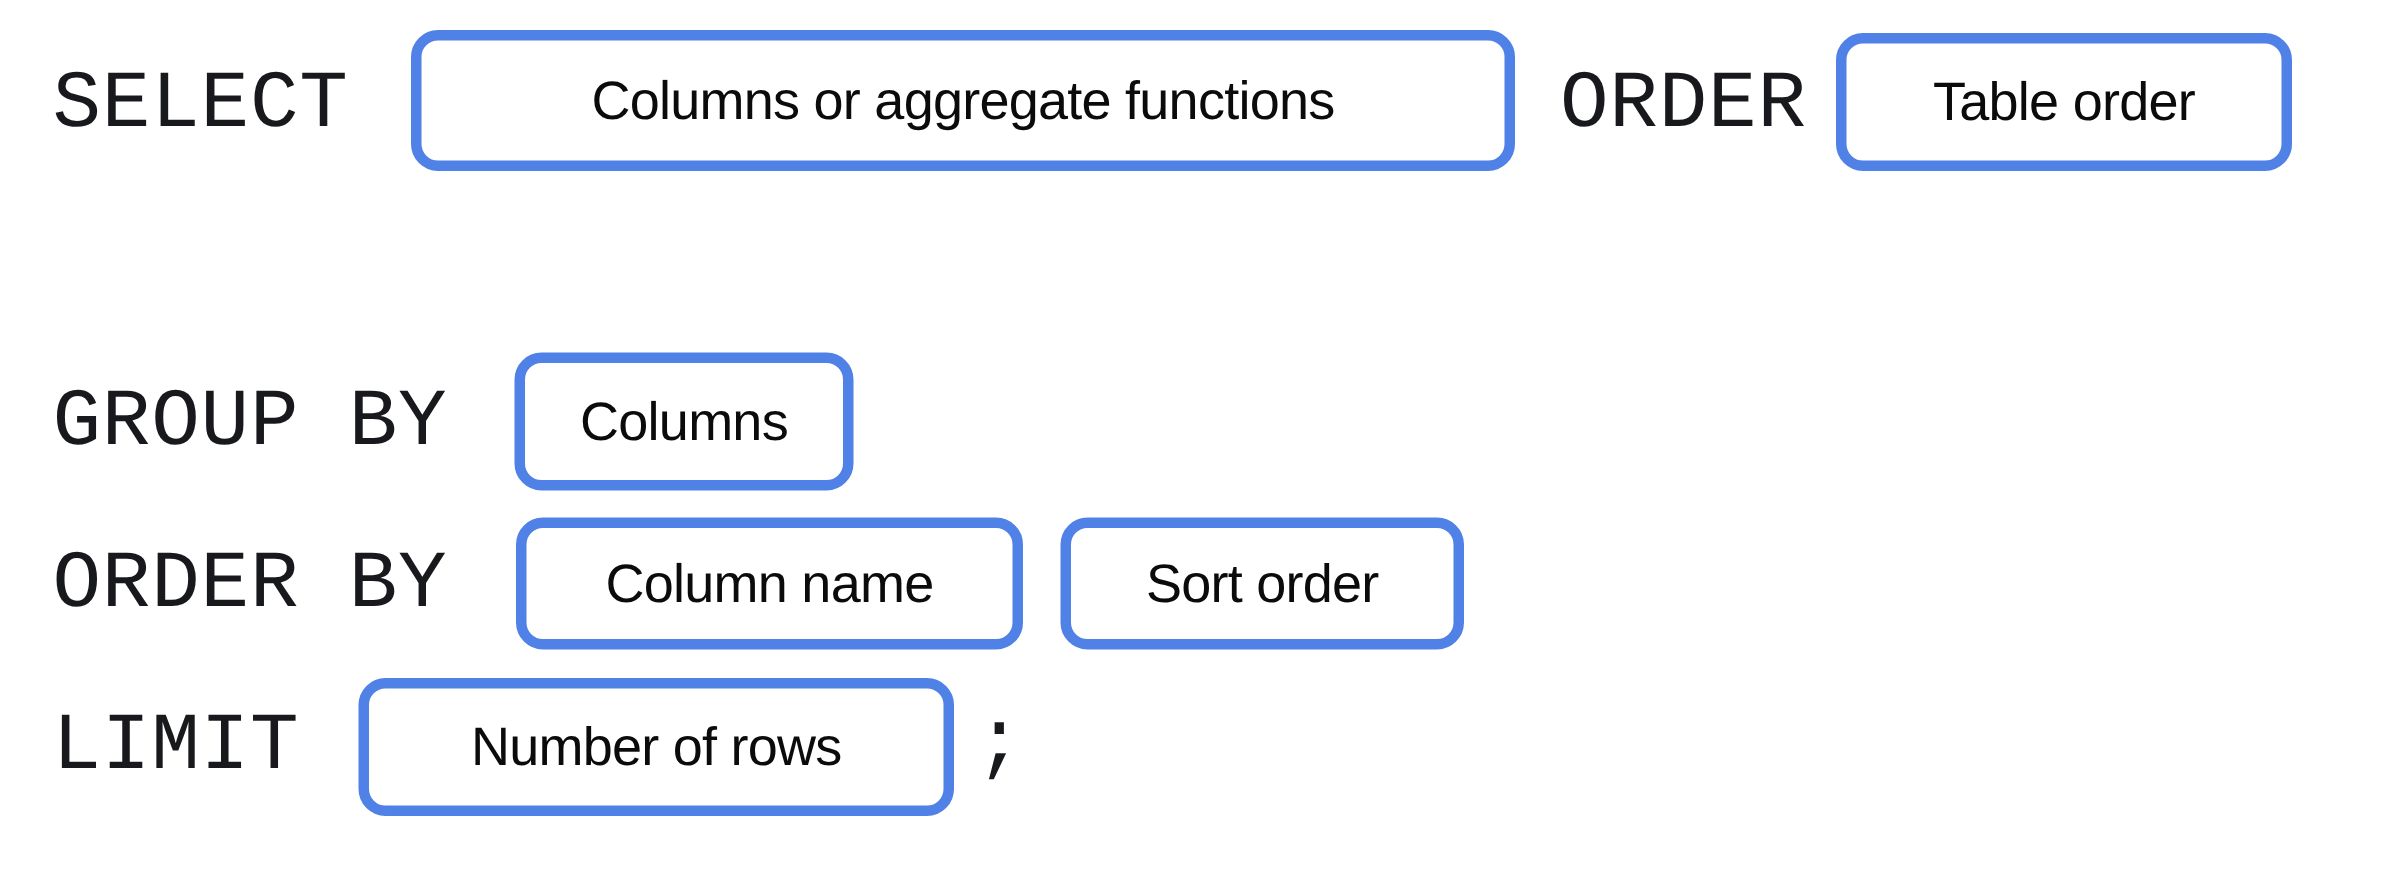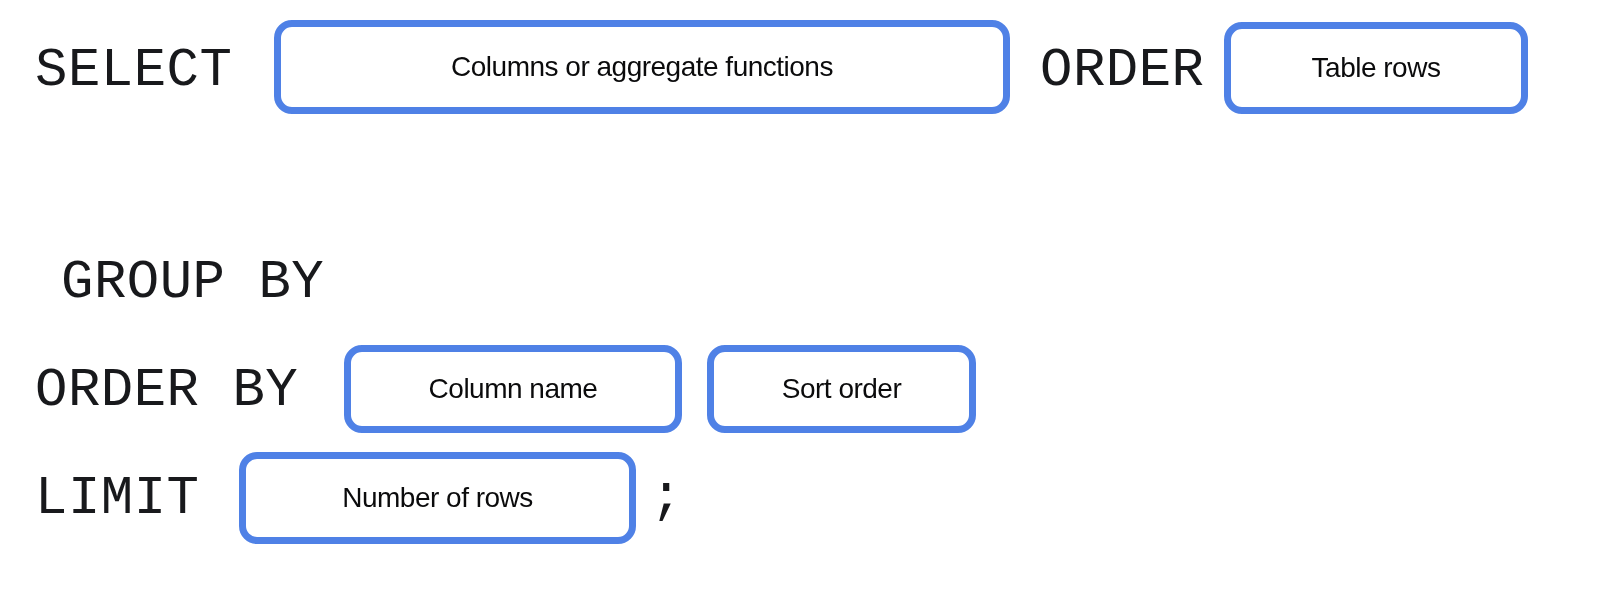--- a/index.html
+++ b/index.html
@@ -36,39 +36,39 @@
     border: 7px solid #4f81e6;
     border-radius: 18px;
     background: #ffffff;
     display: flex;
     align-items: center;
     justify-content: center;
     padding: 0 22px;
   }
   .slot-label {
     font-family: "Liberation Sans", sans-serif;
-    font-size: 28px;
+    font-size: 36px;
     font-weight: 400;
     color: #0b0b0c;
     white-space: nowrap;
     line-height: 1;
     letter-spacing: -0.5px;
   }
   .terminator {
     font-family: "Liberation Mono", "DejaVu Sans Mono", monospace;
     font-size: 54px;
     color: #18191c;
     line-height: 1;
     white-space: pre;
   }
 
   
   #row-select   { top: 20px;  height: 94px; }
   #row-where    { top: 130px; height: 92px; }
-  #row-groupby  { top: 235px; height: 92px; margin-left: 26px; }
+  #row-groupby  { top: 235px; height: 92px; }
   #row-orderby  { top: 345px; height: 90px; }
   #row-limit    { top: 452px; height: 92px; }
 
   
   #kw-select  { position: absolute; left: 35px;  top: 24px; }
   #kw-where   { position: absolute; left: 35px;  top: 20px; }
   #kw-groupby { position: absolute; left: 35px;  top: 21px; }
   #kw-orderby { position: absolute; left: 35px;  top: 19px; }
   #kw-limit   { position: absolute; left: 35px;  top: 20px; }
 
@@ -95,28 +95,31 @@
   <div class="row" id="row-select">
     <span class="keyword" id="kw-select">SELECT</span>
 
     <div class="slot" id="slot-select-columns">
       <span class="slot-label">Columns or aggregate functions</span>
     </div>
 
     <span class="keyword" id="kw-from">ORDER</span>
 
     <div class="slot" id="slot-from-table">
-      <span class="slot-label">Table rows</span>
+      <span class="slot-label">Table order</span>
     </div>
   </div>
 
 
   <div class="row" id="row-groupby">
     <span class="keyword" id="kw-groupby">GROUP BY</span>
 
+    <div class="slot" id="slot-groupby-columns">
+      <span class="slot-label">Columns</span>
+    </div>
   </div>
 
   <div class="row" id="row-orderby">
     <span class="keyword" id="kw-orderby">ORDER BY</span>
 
     <div class="slot" id="slot-orderby-column">
       <span class="slot-label">Column name</span>
     </div>
 
     <div class="slot" id="slot-orderby-sort">

